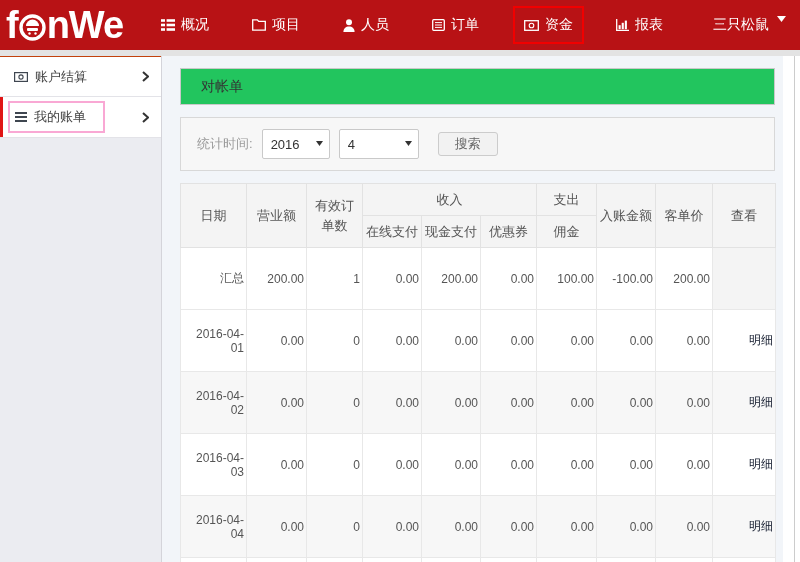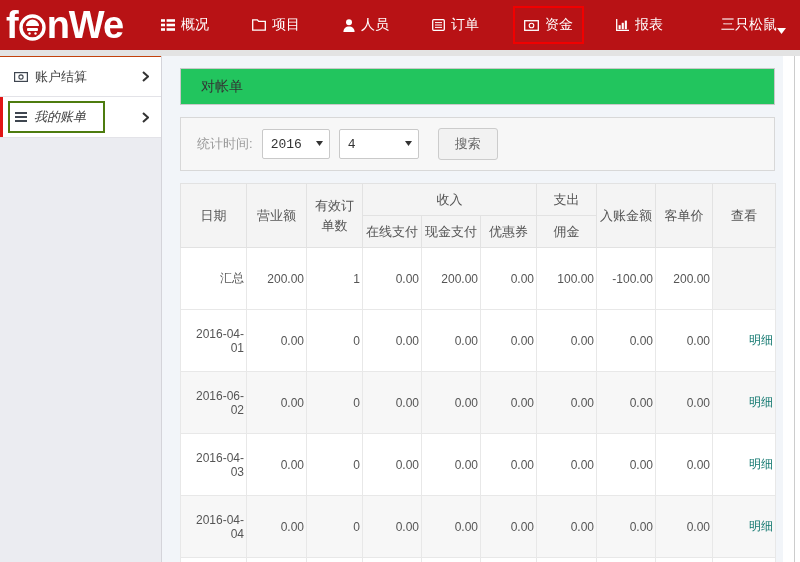--- a/index.html
+++ b/index.html
@@ -8,72 +8,72 @@
 
   
   .header { height:50px; background:#b81215; display:flex; align-items:center; }
   .logo { display:flex; align-items:center; color:#fff; font-weight:bold;
     font-size:38px; line-height:50px; padding-left:6px; width:152px; letter-spacing:-1px; cursor:pointer; }
   .logo svg { margin:4px 1px 0 1px; }
   .nav { display:flex; align-items:center; height:50px;gap:9px; }
   .nav-item { display:flex; align-items:center; gap:6px; color:#fff; font-size:14px;
     text-decoration:none; padding:8px 9px; margin-right:16px; cursor:pointer; white-space:nowrap; }
   .nav-item.boxed { border:2px solid #f10000; margin-right:14px; }
-  .user { margin-left:auto; display:flex; align-items:flex-end; color:#fff;
+  .user { margin-left:auto; display:flex; align-items:flex-start; gap:8px; color:#fff;
     font-size:14px; padding-right:14px; cursor:pointer; white-space:nowrap; }
 
   .band { height:6px; background:#e3e3e3; }
 
   
   .body-wrap { display:flex; height:506px; }
   .sidebar { width:162px; background:#ebecf1; border-right:1px solid #d4d4da;
     display:flex; flex-direction:column; }
   .side-item { position:relative; display:flex; align-items:center; height:41px;
     background:#fff; border-bottom:1px solid #e3e3e8; padding:0 12px 0 14px;
     font-size:13px; color:#444; cursor:pointer; }
   .side-item:first-child { border-top:1px solid #c2410c; }
   .side-item .lbl { margin-left:7px; }
   .side-item .chev { margin-left:auto; display:flex; }
   .side-item.active { padding-left:8px; }
   .active-strip { position:absolute; left:0; top:0; width:3px; height:100%; background:#e01515; }
-  .side-annot { display:inline-flex; align-items:center; border:2px solid #4d7c0f;
-    padding:5px 17px 5px 5px;font-style:italic; }
+  .side-annot { display:inline-flex; align-items:center; border:2px solid #f9a8d4;
+    padding:5px 17px 5px 5px; }
   .side-filler { flex:1; background:#ebecf1; }
 
   .main { flex:1; background:#f2f5f9; padding:12px 8px 0 18px; overflow:hidden; }
   .gutter { width:17px; background:#fff; position:relative; }
   .gutter-line { position:absolute; left:11px; top:0; width:1px; height:100%; background:#ccc; }
 
   .title-box { background:#22c55e; border:1px solid #c9c9c9; height:37px; line-height:35px;
     padding-left:20px; font-size:14px; color:#333; }
 
   .filter-box { margin-top:12px; background:#f7f7f7; border:1px solid #d8d8d8; height:54px;
     display:flex; align-items:center; padding-left:16px; }
   .filter-label { color:#9a9a9a; font-size:13px; margin-right:9px; }
   .select-wrap { position:relative; margin-right:9px; }
   select { appearance:none; -webkit-appearance:none; -moz-appearance:none; background:#fff;
     border:1px solid #c9c9c9; height:30px; font-size:13px; color:#333;
-    padding:0 20px 0 8px; border-radius:2px; font-family:Liberation Mono, monospace; }
+    padding:0 20px 0 8px; border-radius:2px; font-family:Liberation Sans, sans-serif; }
   .year-select select { width:68px; } .month-select select { width:80px; }
   .select-caret { position:absolute; right:7px; top:12px; pointer-events:none; display:flex; }
-  .search-btn { margin-left:10px; width:60px; height:32px; background:#f2f2f2;
+  .search-btn { margin-left:10px; width:60px; height:24px; background:#f2f2f2;
     border:1px solid #ccc; border-radius:3px; color:#666; font-size:13px;
     font-family:inherit; cursor:pointer; }
 
   
   .table-wrap { margin-top:12px; }
   table { width:595px; border-collapse:collapse; table-layout:fixed; background:#fff;
     border:1px solid #d4d4d4; }
   th { background:#f4f4f4; font-weight:normal; color:#555; font-size:13px;
     border:1px solid #e2e2e2; height:32px; padding:0 3px; line-height:20px; }
   td { border:1px solid #e8e8e8; color:#555; font-size:12px; text-align:right;
     height:62px; padding:0 2px; background:#fff; }
   tr.striped td { background:#f7f7f7; }
   td.shaded { background:#f4f4f4; }
-  a.detail { color:#0f766e; text-decoration:none; cursor:pointer; }
+  a.detail { color:#0f172a; text-decoration:none; cursor:pointer; }
 </style>
 </head>
 <body>
 
 <div class="header">
   <div class="logo">
     <span>f</span>
       <svg width="27" height="27" viewBox="0 0 27 27">
       <circle cx="13.5" cy="13.5" r="11.5" fill="none" stroke="#fff" stroke-width="3.4"></circle>
       <path d="M7 12 a6.5 6.5 0 0 1 13 0 z" fill="#fff"></path>
@@ -290,21 +290,21 @@
             <td>0</td>
             <td>0.00</td>
             <td>0.00</td>
             <td>0.00</td>
             <td>0.00</td>
             <td>0.00</td>
             <td>0.00</td>
             <td><a class="detail">明细</a></td>
           </tr>
           <tr class="striped">
-            <td>2016-06-02</td>
+            <td>2016-04-02</td>
             <td>0.00</td>
             <td>0</td>
             <td>0.00</td>
             <td>0.00</td>
             <td>0.00</td>
             <td>0.00</td>
             <td>0.00</td>
             <td>0.00</td>
             <td><a class="detail">明细</a></td>
           </tr>

